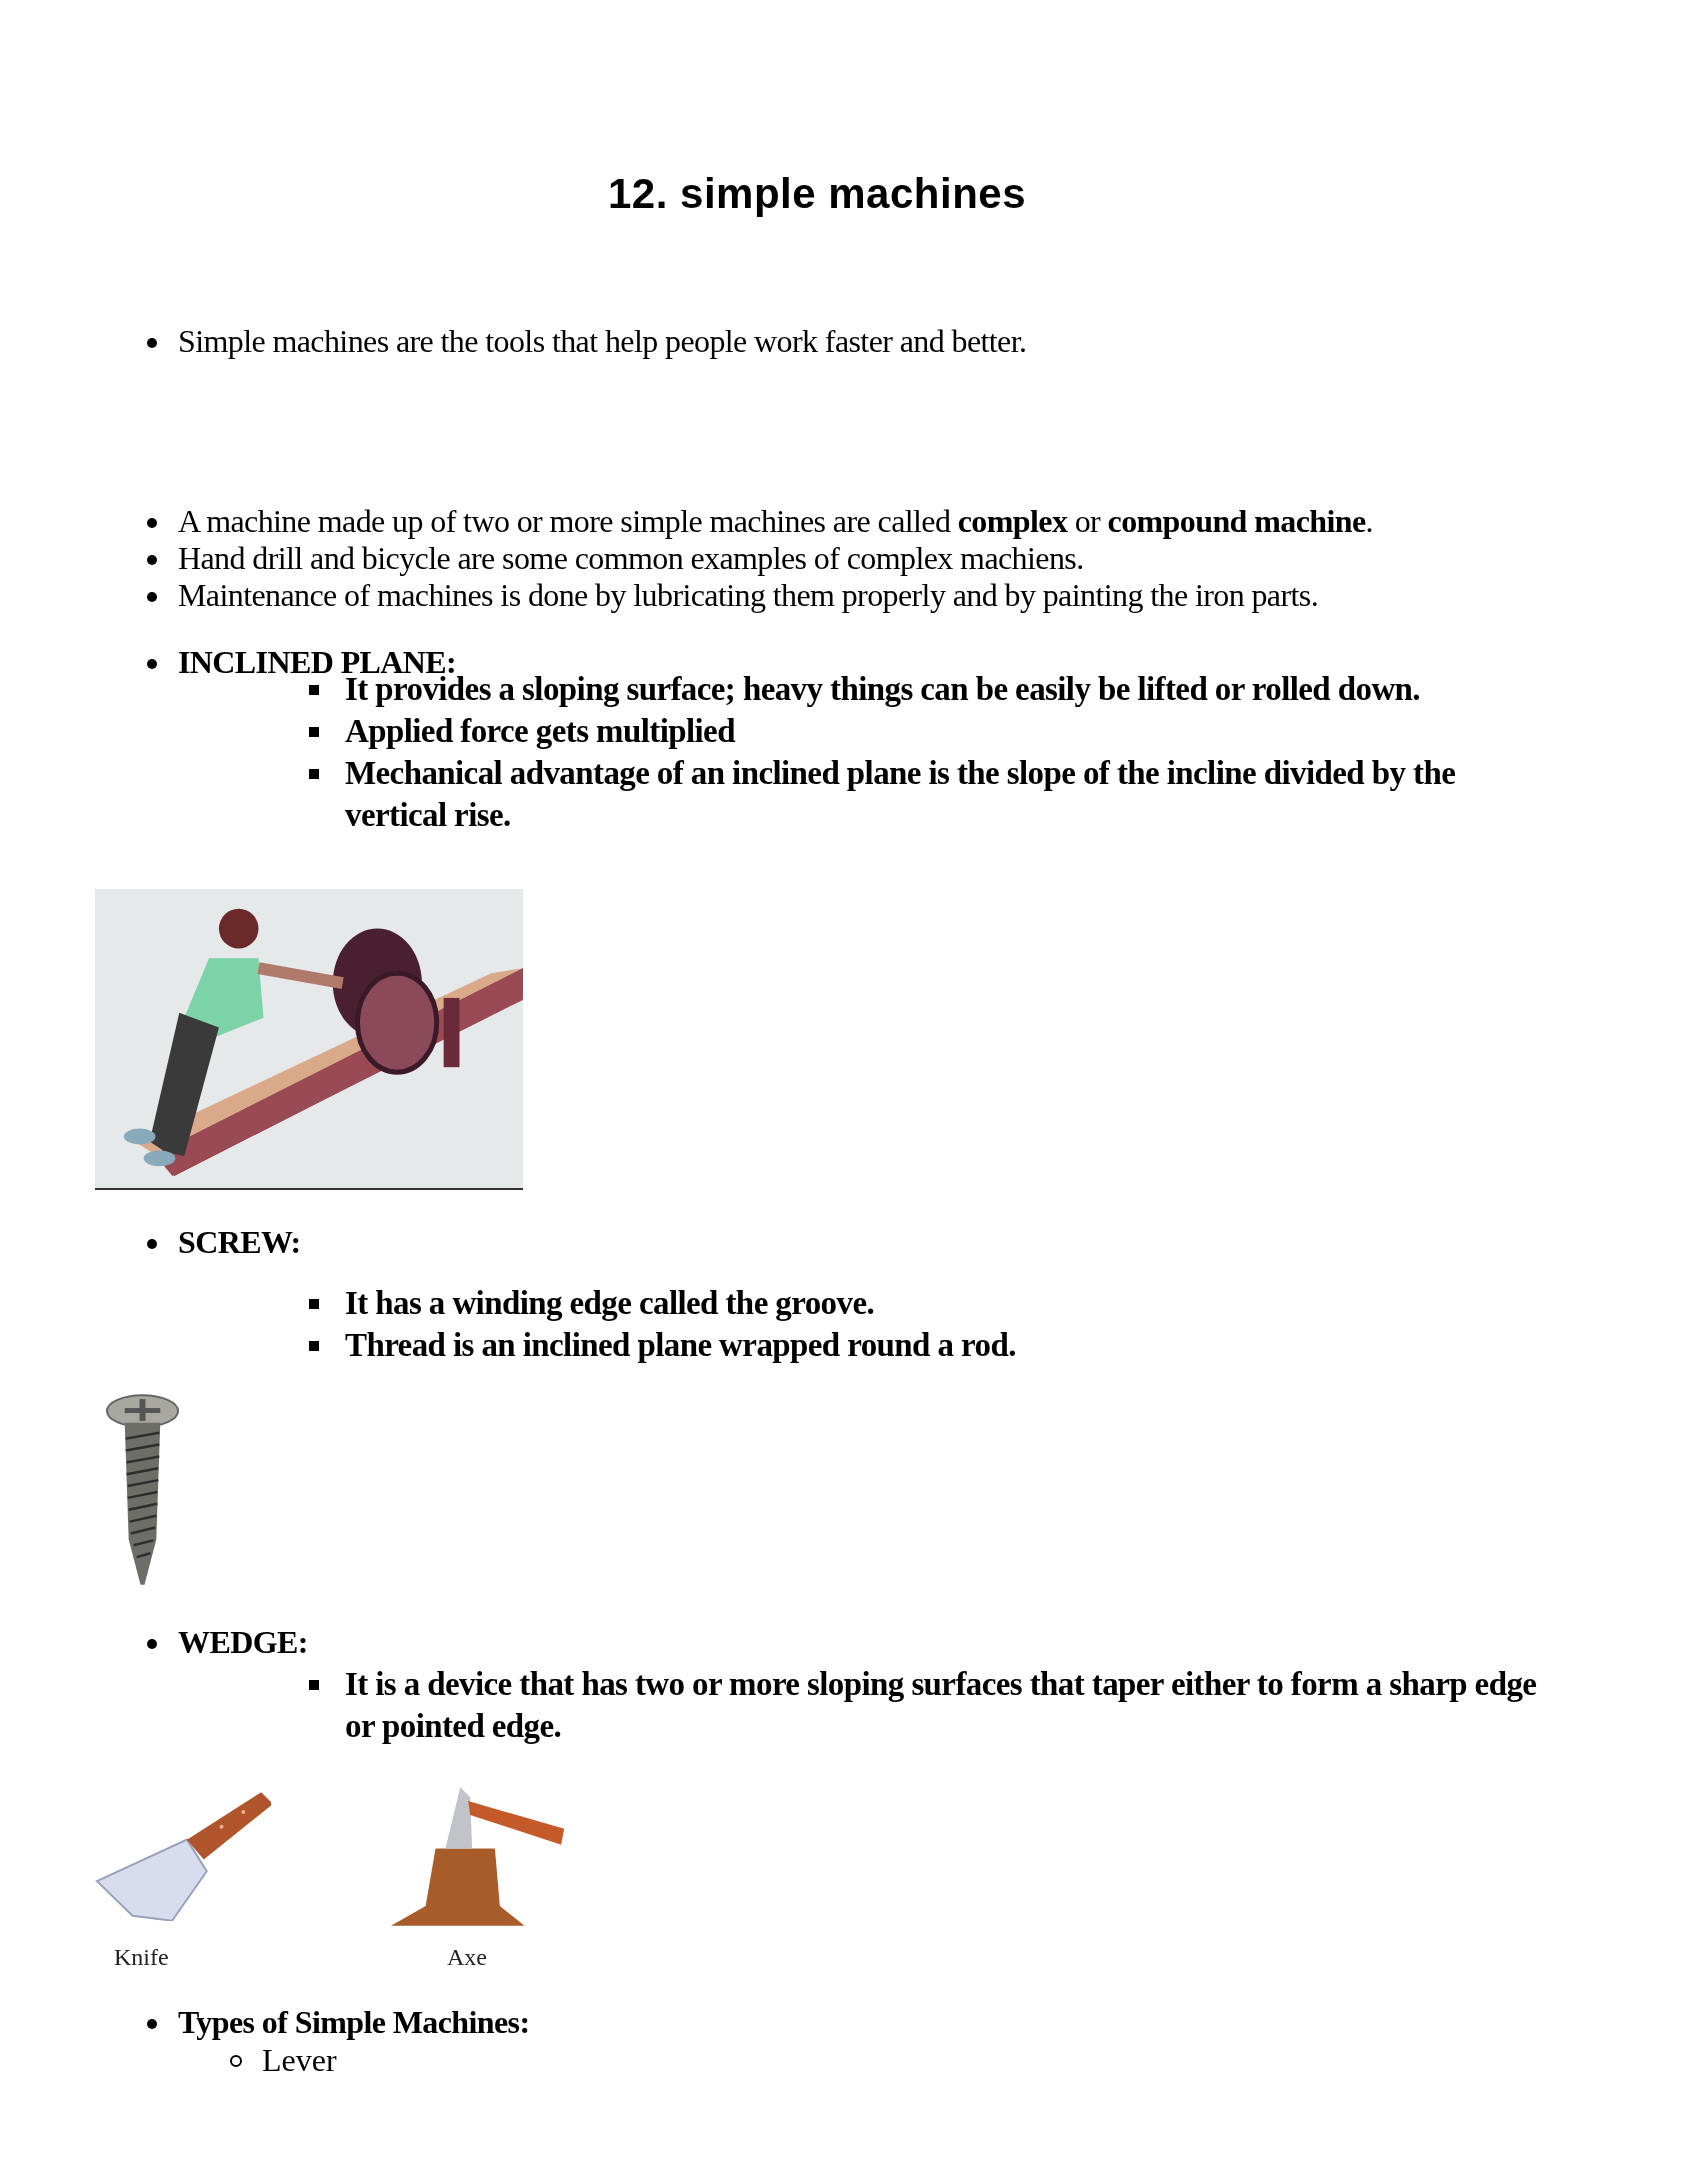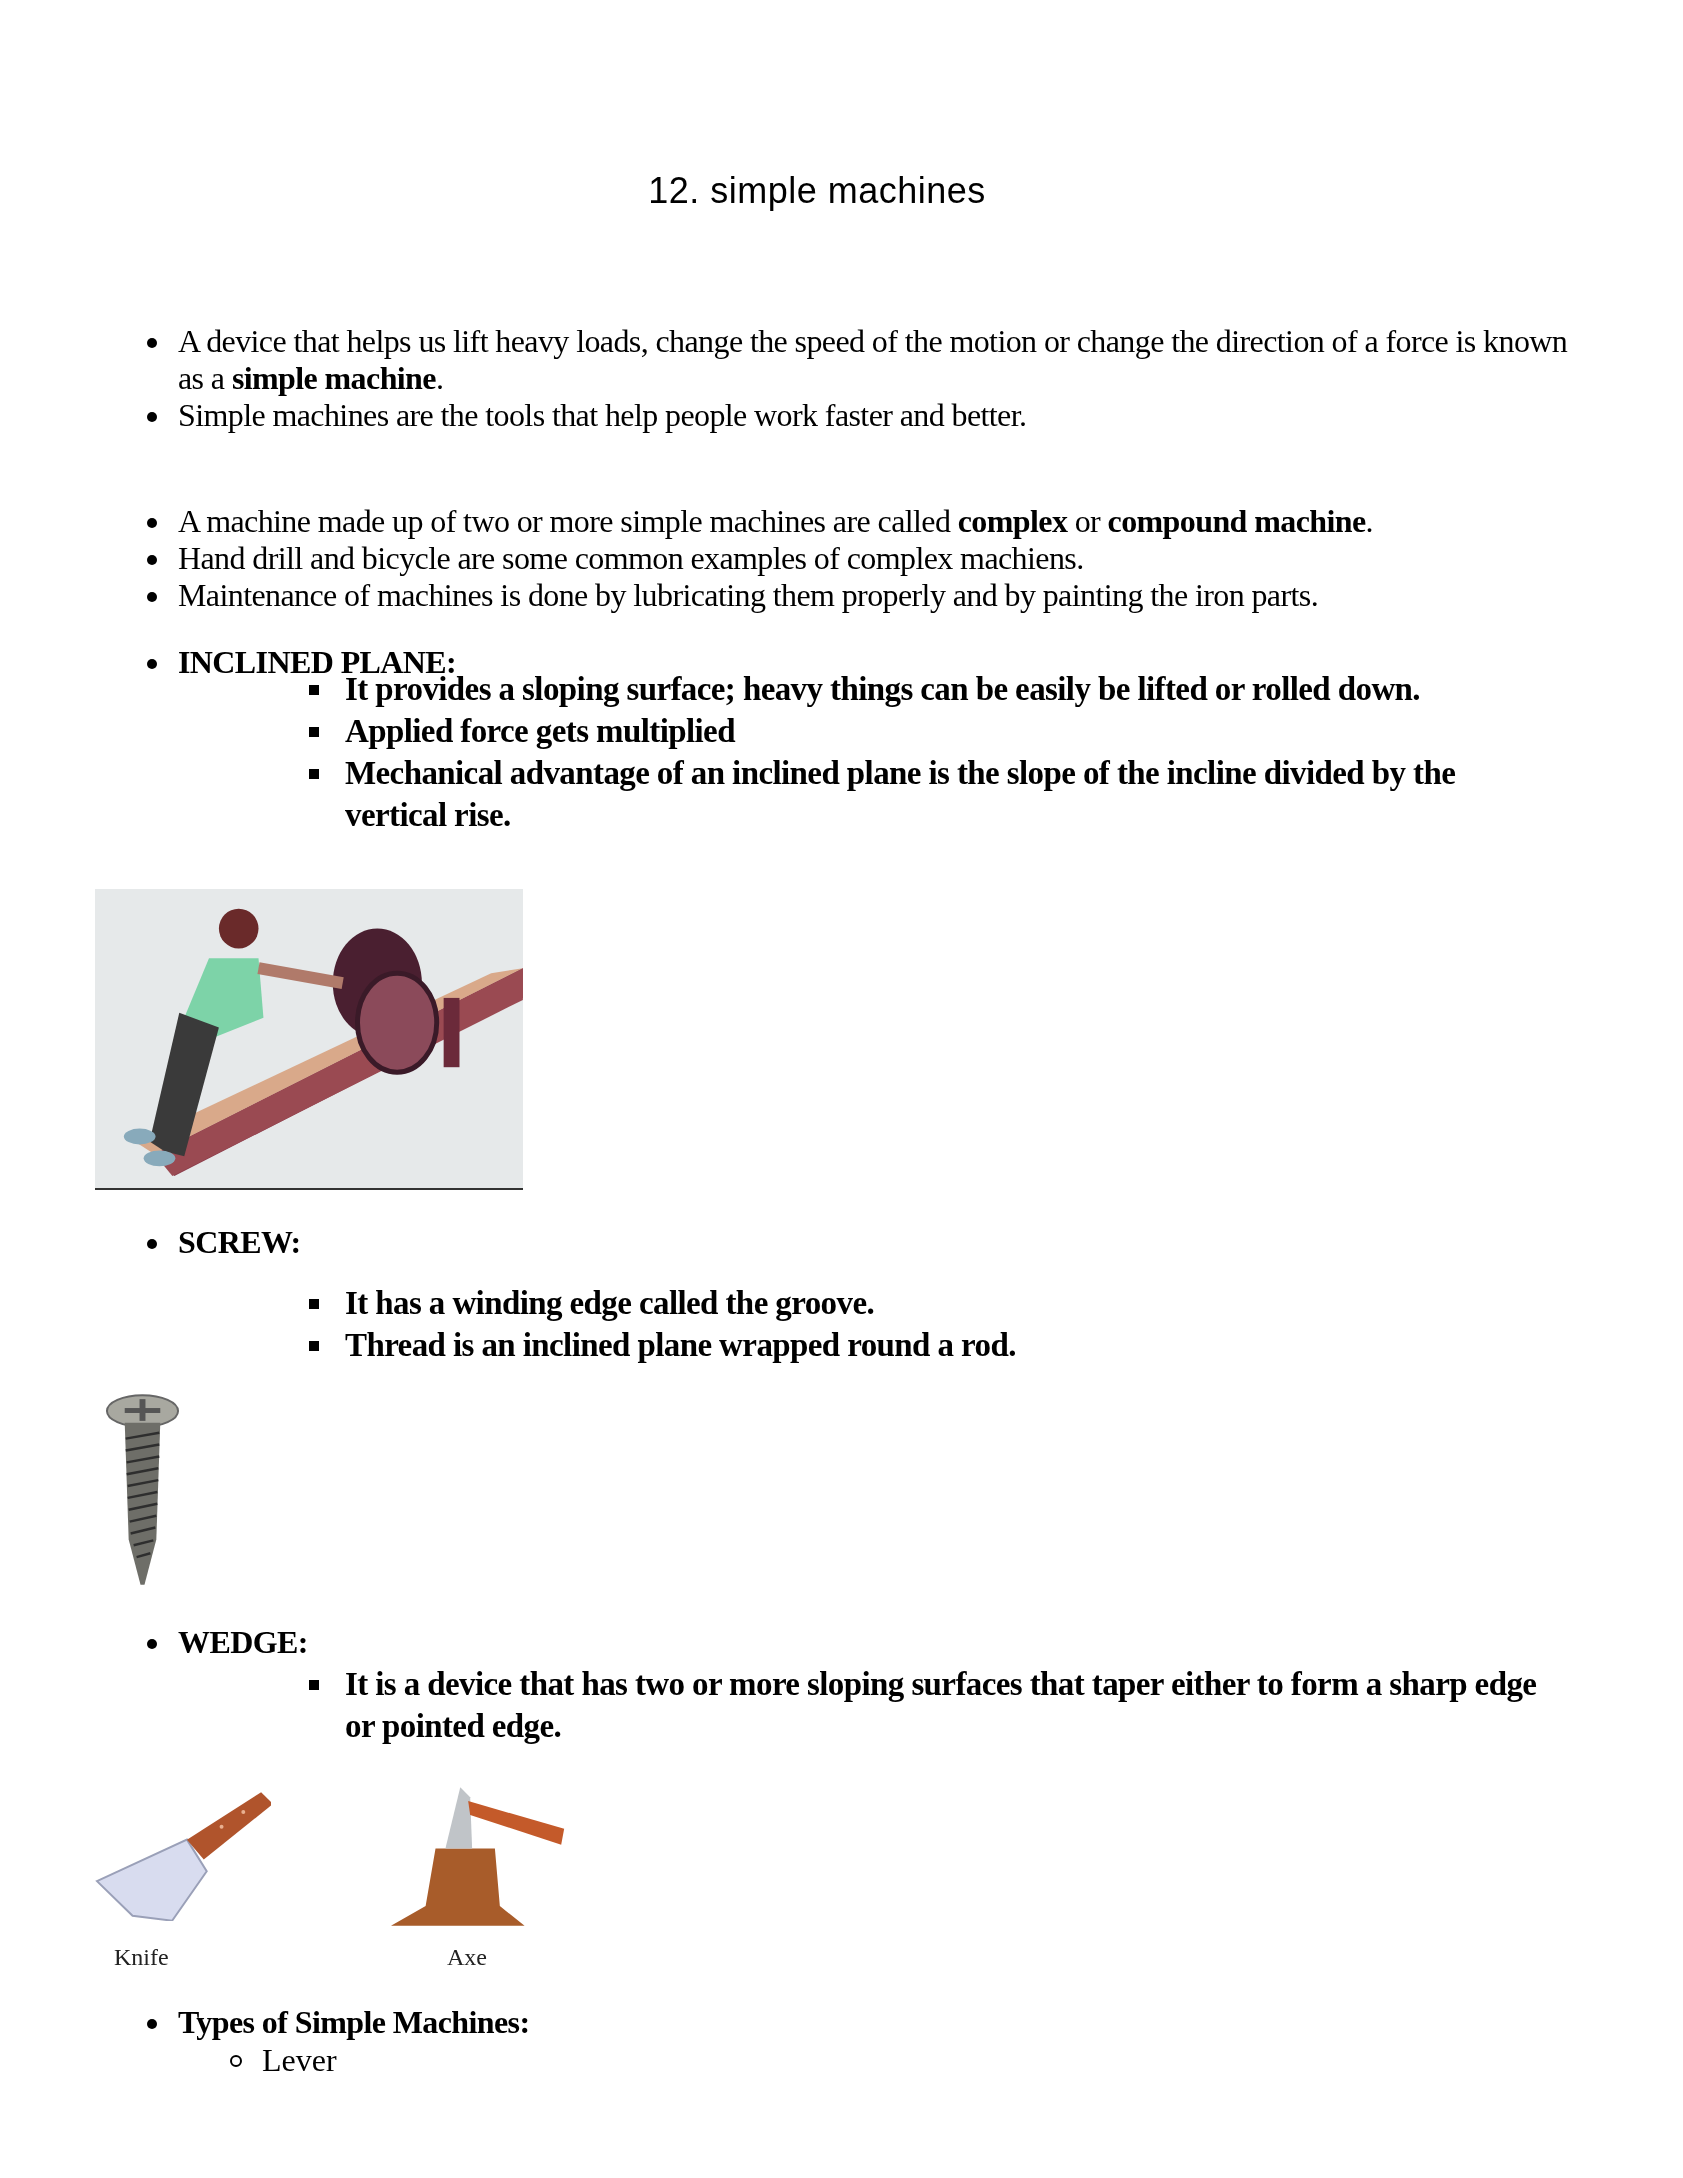--- a/index.html
+++ b/index.html
@@ -1,20 +1,20 @@
 <!DOCTYPE html>
 <html><head>
 <meta charset="utf-8">
 <style>
   html, body { margin: 0; padding: 0; background: #ffffff; }
   body { width: 1683px; height: 2178px; position: relative; overflow: hidden;
          font-family: "Liberation Serif", "DejaVu Serif", serif; color: #000; }
   .title { position: absolute; top: 170px; left: 0; width: 1634px; text-align: center;
-           font-family: "Liberation Sans", "DejaVu Sans", sans-serif; font-weight: normal;
-           font-size: 36px; letter-spacing: 0.5px; }
+           font-family: "Liberation Sans", "DejaVu Sans", sans-serif; font-weight: bold;
+           font-size: 42px; letter-spacing: 0.5px; }
   .ul { position: absolute; left: 0; margin: 0; padding: 0; list-style: none; }
   .li { position: relative; padding-left: 178px; font-size: 32px; line-height: 37px;
         width: 1406px; letter-spacing: -0.6px; }
   .li .dot { position: absolute; left: 147px; top: 15px; width: 10px; height: 10px;
              border-radius: 50%; background: #000; }
   .sub { position: relative; padding-left: 345px; font-size: 33px; line-height: 42px;
          font-weight: bold; width: 1218px; letter-spacing: -0.6px;
          font-family: "Liberation Serif", "DejaVu Serif", serif; }
   .sub .sq { position: absolute; left: 309px; top: 17px; width: 10px; height: 10px; background: #000; }
   .circ { position: relative; padding-left: 262px; font-size: 32px; line-height: 38px; font-weight: normal; }
@@ -23,24 +23,20 @@
   b { font-weight: bold; }
   .fig { position: absolute; }
   .cap { position: absolute; font-size: 24px; color: #222; }
 </style>
 </head>
 <body>
 
 <div class="title">12. simple machines</div>
 
 <ul class="ul" style="top:323px;">
-  <li class="li">
-    <span class="dot"></span>
-    <span>A device that helps us lift heavy loads, change the speed of the motion or change the direction of a force is known as a </span><b>simple machine</b><span>.</span>
-  </li>
   <li class="li">
     <span class="dot"></span>
     <span>Simple machines are the tools that help people work faster and better.</span>
   </li>
 </ul>
 
 <ul class="ul" style="top:503px;">
   <li class="li">
     <span class="dot"></span>
     <span>A machine made up of two or more simple machines are called </span><b>complex</b><span> or </span><b>compound machine</b><span>.</span>

